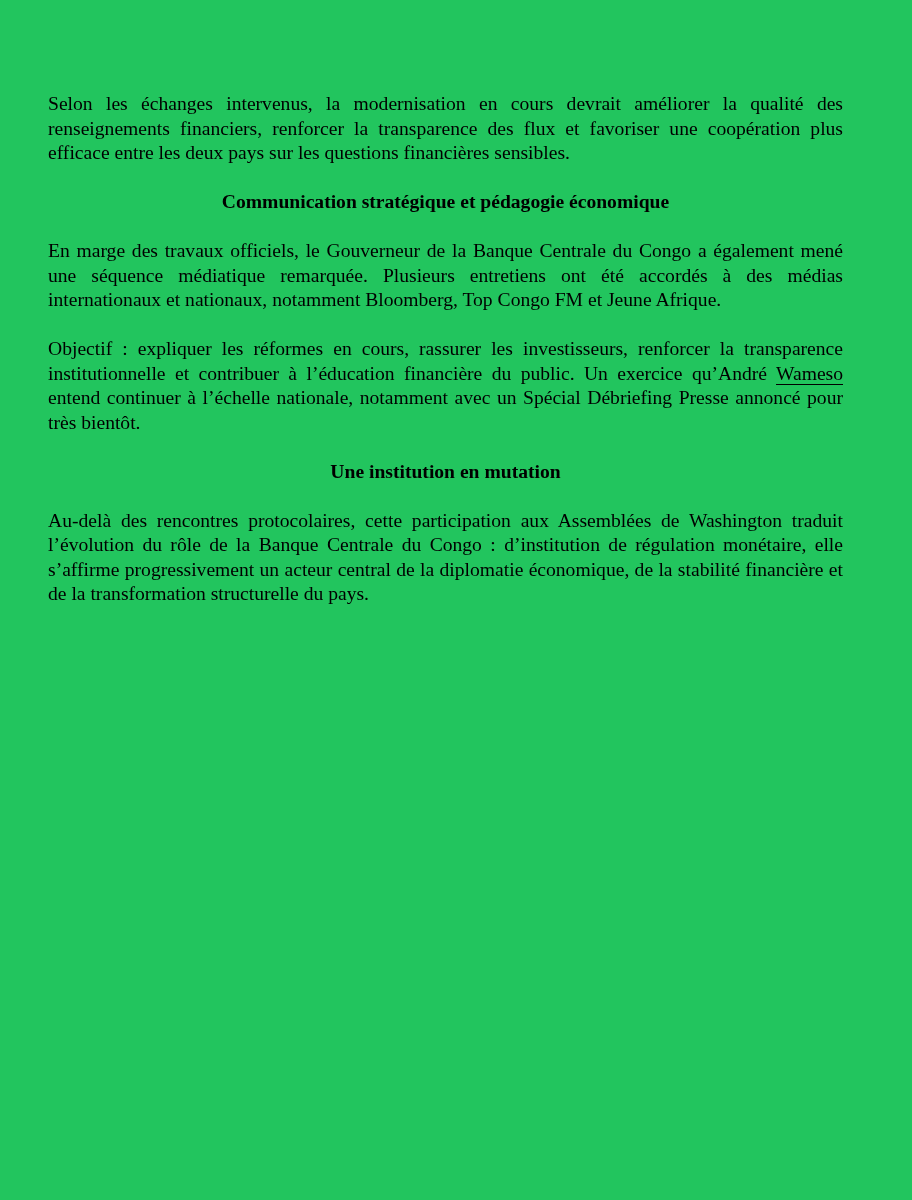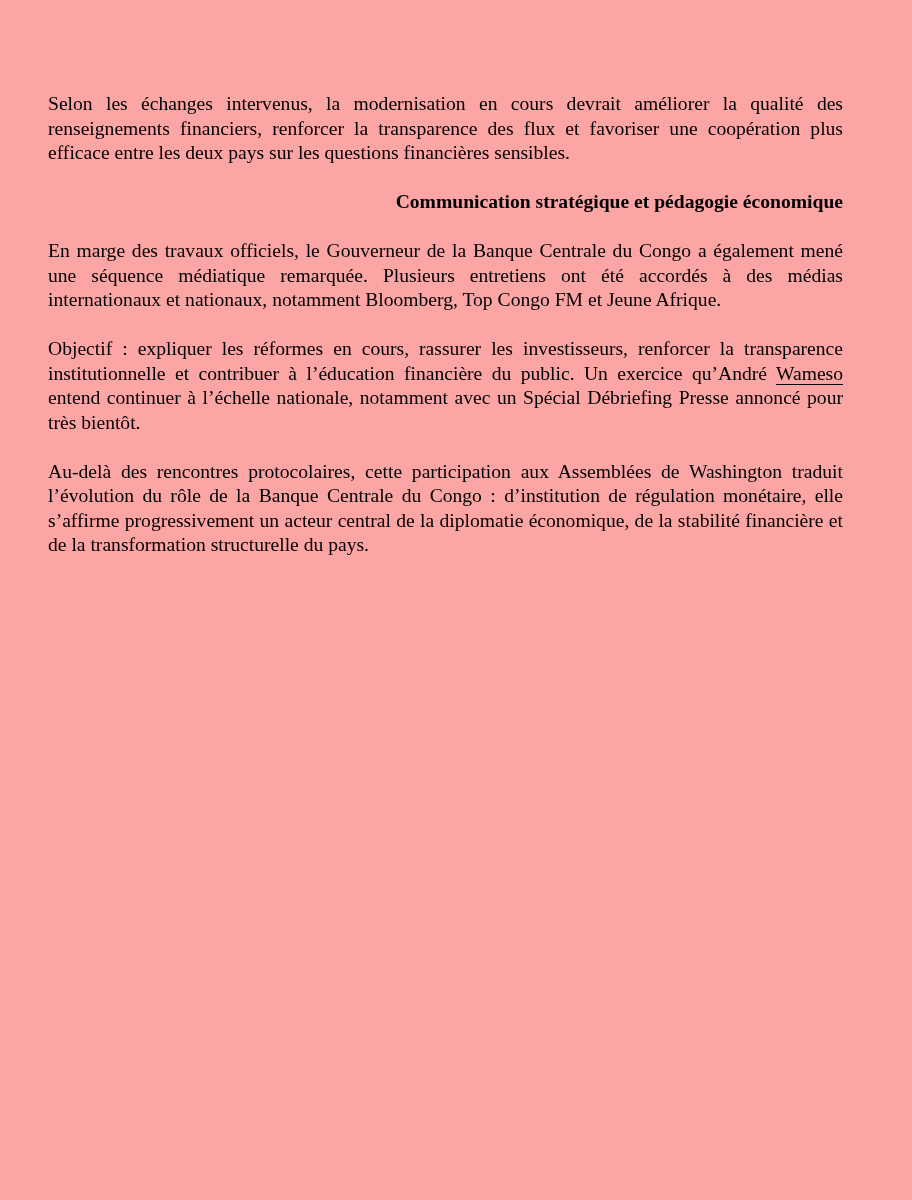--- a/index.html
+++ b/index.html
@@ -9,40 +9,40 @@
   }
   body {
     width: 912px;
     height: 1200px;
     overflow: hidden;
   }
   .page {
     box-sizing: border-box;
     width: 912px;
     height: 1200px;
-    background: #fca5a5;
+    background: #22c55e;
     padding: 92px 69px 8px 48px;
     font-family: "Liberation Serif", "DejaVu Serif", serif;
     font-size: 19.6px;
     line-height: 24.5px;
     color: #000000;
     hyphens: none;
     -webkit-hyphens: none;
   }
   .page p {
     margin: 0 0 24.5px 0;
     text-align: justify;
     text-justify: inter-word;
   }
   .page h3 {
     margin: 0 0 24.5px 0;
     font-size: 19.6px;
     line-height: 24.5px;
     font-weight: bold;
-    text-align: right;
+    text-align: center;
   }
   .misspelled {
     text-decoration-line: underline;
     text-decoration-style: wavy;
     text-decoration-color: #c80000;
     text-decoration-thickness: 1px;
     text-underline-offset: 4px;
     text-decoration-skip-ink: none;
     text-decoration: underline;
   }
@@ -53,16 +53,17 @@
 <div class="page">
 
   <p>Selon les échanges intervenus, la modernisation en cours devrait améliorer la qualité des renseignements financiers, renforcer la transparence des flux et favoriser une coopération plus efficace entre les deux pays sur les questions financières sensibles.</p>
 
   <h3>Communication stratégique et pédagogie économique</h3>
 
   <p>En marge des travaux officiels, le Gouverneur de la Banque Centrale du Congo a également mené une séquence médiatique remarquée. Plusieurs entretiens ont été accordés à des médias internationaux et nationaux, notamment Bloomberg, Top Congo FM et Jeune Afrique.</p>
 
   <p><span>Objectif&nbsp;: expliquer les réformes en cours, rassurer les investisseurs, renforcer la transparence institutionnelle et contribuer à l’éducation financière du public. Un exercice qu’André </span><span class="misspelled">Wameso</span><span> entend continuer à l’échelle nationale, notamment avec un Spécial Débriefing Presse annoncé pour très bientôt.</span></p>
 
+  <h3>Une institution en mutation</h3>
 
   <p>Au-delà des rencontres protocolaires, cette participation aux Assemblées de Washington traduit l’évolution du rôle de la Banque Centrale du Congo&nbsp;: d’institution de régulation monétaire, elle s’affirme progressivement un acteur central de la diplomatie économique, de la stabilité financière et de la transformation structurelle du pays.</p>
 
 </div>
 
 </body></html>

